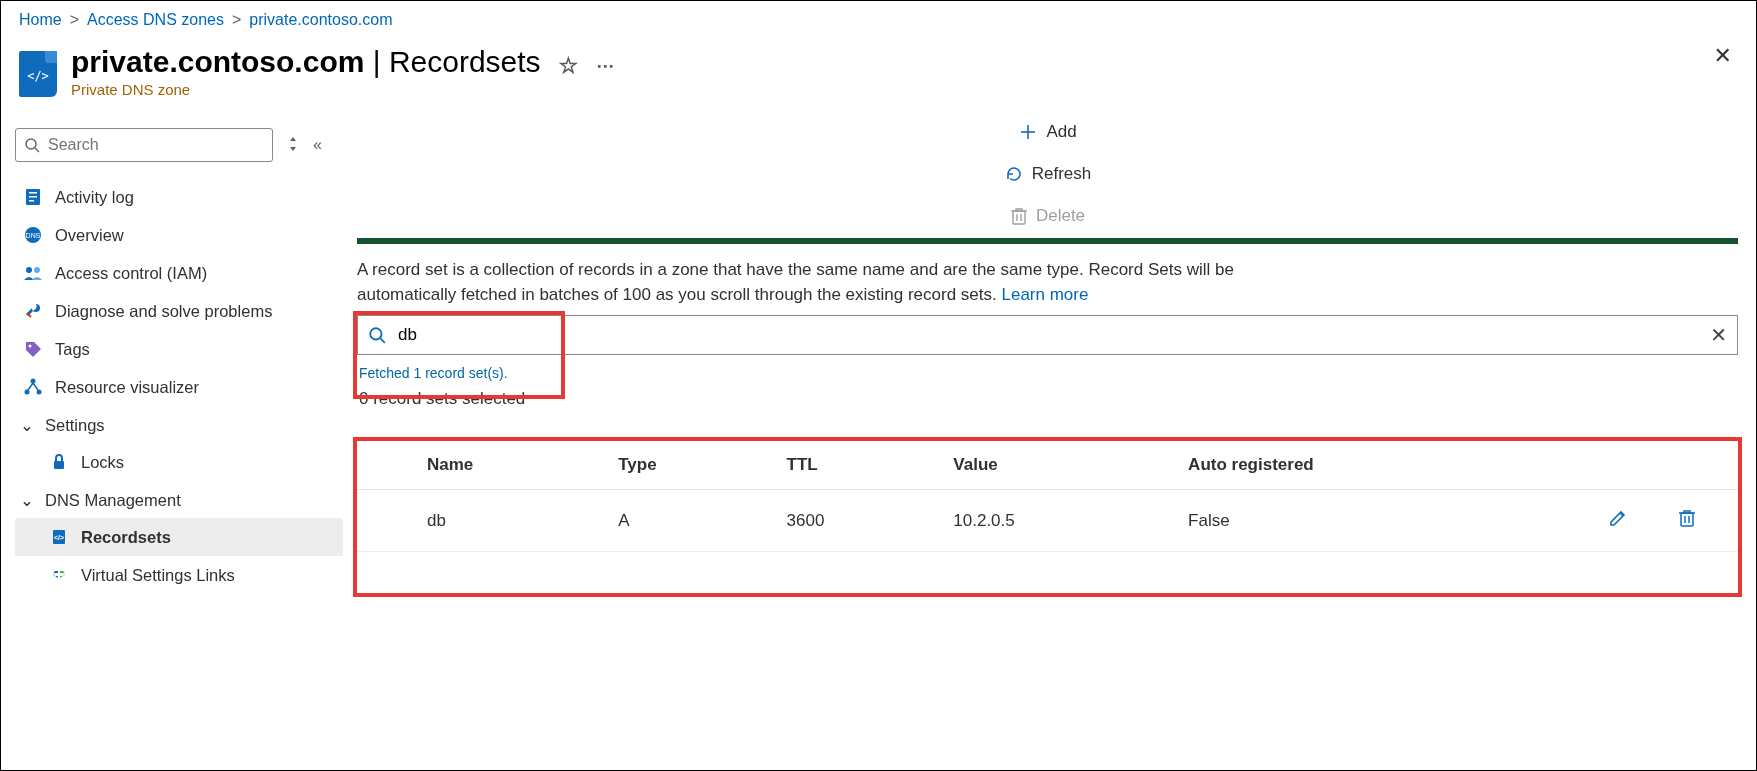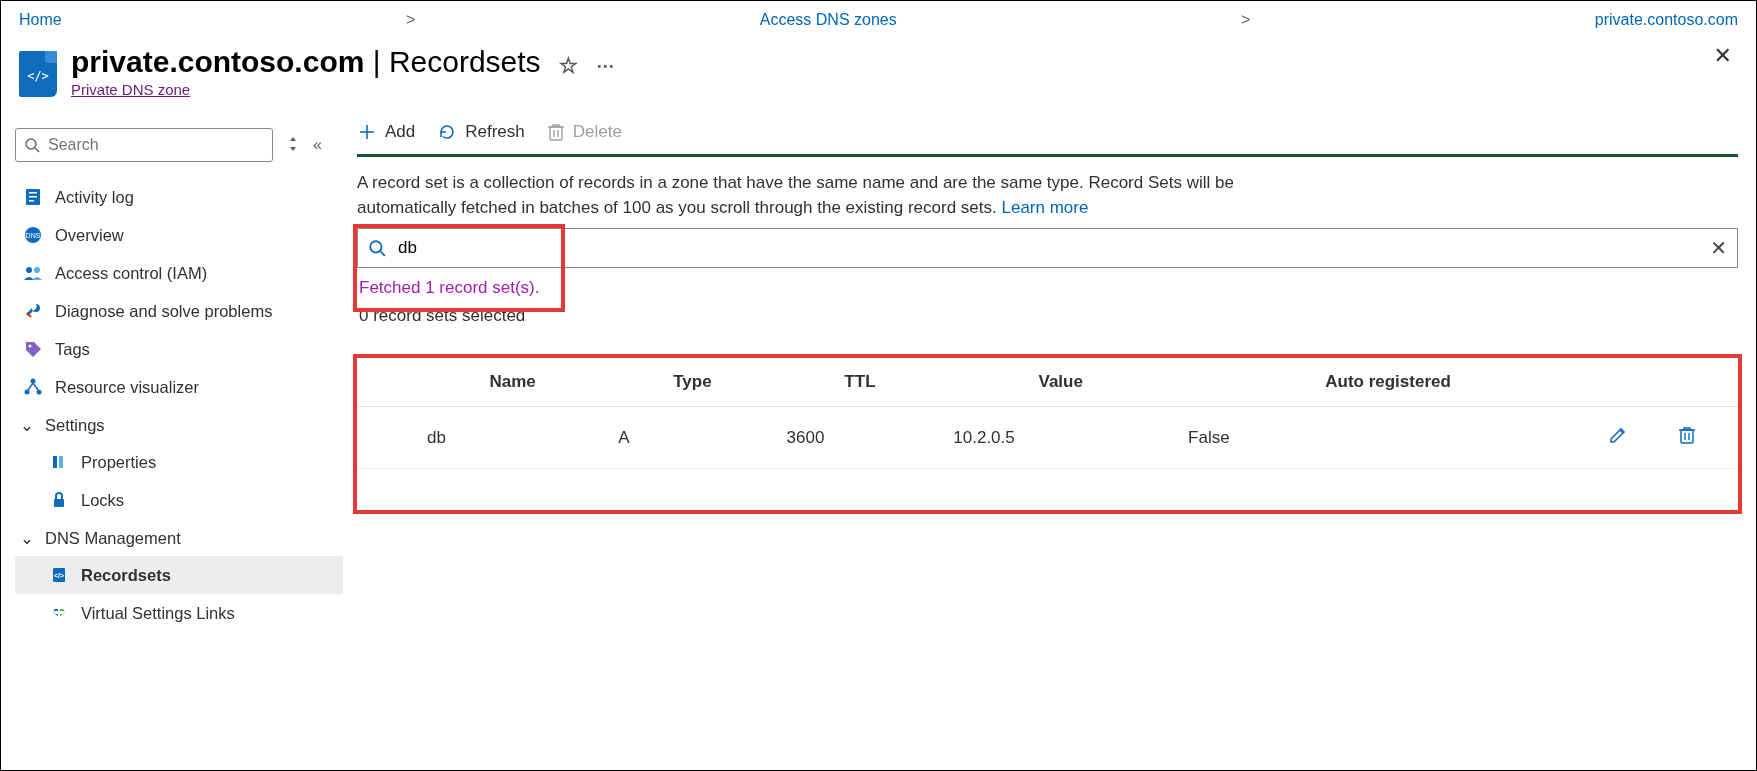--- a/index.html
+++ b/index.html
@@ -1,31 +1,31 @@
 <!DOCTYPE html>
 <html><head>
 <meta charset="utf-8">
 <style>
   * { box-sizing: border-box; margin: 0; padding: 0; }
   body { font-family: "Segoe UI", Tahoma, sans-serif; font-size: 14px; color: #323130; background: #fff; }
   .frame { border: 1px solid #000; width: 1757px; height: 771px; position: relative; overflow: hidden; }
 
   
-  .breadcrumb { display: flex; align-items: center; gap: 8px; padding: 10px 18px 4px; font-size: 16px; justify-content: space-between; }
+  .breadcrumb { display: flex; align-items: center; gap: 8px; padding: 10px 18px 4px; font-size: 16px; }
   .breadcrumb a { color: #0067b8; text-decoration: none; cursor: pointer; }
   .breadcrumb .sep { color: #605e5c; }
 
   
   .header { display: flex; align-items: flex-start; padding: 12px 18px 18px; gap: 14px; position: relative; }
   .resource-icon { width: 38px; height: 46px; background: #0f6cbd; border-radius: 2px 6px 6px 2px; position: relative; margin-top: 6px; }
   .resource-icon::before { content: ""; position: absolute; top: 0; right: 0; width: 12px; height: 12px; background: #3a8ad6; border-bottom-left-radius: 3px; }
   .resource-icon span { position: absolute; left: 50%; top: 55%; transform: translate(-50%,-50%); color: #fff; font-size: 12px; font-family: monospace; }
   .title-block .title { font-size: 30px; font-weight: 600; color: #000; display: flex; align-items: flex-end; gap: 14px; }
   .title-block .title .thin { font-weight: 400; }
-  .title-block .subtitle { font-size: 15px; color: #701a75; margin-top: 2px; text-decoration: underline; }
+  .title-block .subtitle { font-size: 15px; color: #a16207; margin-top: 2px; }
   .title-actions { display: flex; align-items: center; gap: 18px; margin-left: 4px; }
   .star { font-size: 22px; color: #5a5a5a; cursor: pointer; }
   .dots { font-size: 18px; color: #5a5a5a; cursor: pointer; letter-spacing: 2px; }
   .close-x { position: absolute; right: 24px; top: 10px; font-size: 22px; color: #333; cursor: pointer; font-weight: 300; }
 
   
   .body { display: flex; }
 
   
   .sidebar { width: 350px; padding: 12px 8px 0 14px; }
@@ -38,41 +38,41 @@
 
   .nav-item { display: flex; align-items: center; gap: 12px; padding: 9px 6px 9px 8px; font-size: 16.5px; color: #323130; cursor: pointer; border-radius: 2px; }
   .nav-item.selected { background: #ededed; font-weight: 600; }
   .nav-item .ic { width: 20px; height: 20px; display: inline-flex; align-items: center; justify-content: center; }
   .nav-group { display: flex; align-items: center; gap: 10px; padding: 10px 4px 8px 4px; font-size: 16.5px; cursor: pointer; }
   .nav-group .chev { width: 16px; text-align: center; }
   .nav-sub { padding-left: 34px; }
 
   
   .main { flex: 1; padding: 0 18px 0 6px; }
-  .toolbar { display: flex; align-items: center; gap: 22px; padding: 6px 0 12px; border-bottom: 3px solid #14532d; }
+  .toolbar { display: flex; align-items: center; gap: 22px; padding: 6px 0 12px; border-bottom: 6px solid #14532d; flex-direction: column; }
   .tbtn { display: flex; align-items: center; gap: 8px; font-size: 17px; color: #323130; cursor: pointer; }
   .tbtn.disabled { color: #a19f9d; cursor: default; }
   .tbtn svg { stroke: currentColor; }
 
   .desc { padding: 14px 0 8px; font-size: 17px; color: #323130; max-width: 980px; line-height: 1.45; }
   .desc a { color: #0067b8; text-decoration: none; cursor: pointer; }
 
   .filter-box { position: relative; }
   .filter-hl { position: absolute; border: 4px solid #e53935; pointer-events: none; }
   .filter-hl.one { left: -4px; top: -4px; width: 212px; height: 88px; }
   .filter-row { display: flex; align-items: center; border: 1px solid #8a8886; height: 40px; padding: 0 10px; gap: 12px; }
   .filter-row input { border: none; outline: none; font-size: 17px; flex: 1; }
   .filter-row .clear { font-size: 20px; color: #444; cursor: pointer; font-weight: 300; }
-  .status-line { font-size: 17px; color: #a21caf; padding: 10px 2px 2px; }
+  .status-line { font-size: 14px; color: #0369a1; padding: 10px 2px 2px; }
   .sel-line { font-size: 17px; color: #323130; padding: 6px 2px 2px; }
 
   .table-wrap { position: relative; margin-top: 30px; }
   .filter-hl.two { left: -4px; top: -4px; right: -4px; height: 160px; width: auto; }
   table { width: 100%; border-collapse: collapse; }
-  th { text-align: center; font-weight: 600; font-size: 17px; padding: 14px 10px; border-bottom: 1px solid #e6e6e6; }
+  th { text-align: left; font-weight: 600; font-size: 17px; padding: 14px 10px; border-bottom: 1px solid #e6e6e6; }
   td { font-size: 17px; padding: 18px 10px; border-bottom: 1px solid #eee; }
   th:first-child, td:first-child { width: 60px; }
   .row-act { color: #0f6cbd; cursor: pointer; }
 </style>
 </head>
 <body>
 <div class="frame">
 
 <nav class="breadcrumb">
   <a>Home</a>
@@ -179,29 +179,20 @@
               <line x1="9" y1="5" x2="4" y2="12" stroke="#0f6cbd" stroke-width="1.5"></line>
               <line x1="9" y1="5" x2="14" y2="12" stroke="#0f6cbd" stroke-width="1.5"></line>
             </svg>
           </span>
       <span>Resource visualizer</span>
     </div>
 
     <div class="nav-group">
       <span class="chev">⌄</span>
       <span>Settings</span>
-    </div>
-    <div class="nav-item nav-sub">
-      <span class="ic">
-            <svg width="16" height="16">
-              <rect x="2" y="2" width="4" height="12" fill="#0f6cbd"></rect>
-              <rect x="8" y="2" width="4" height="12" fill="#62aaef"></rect>
-            </svg>
-          </span>
-      <span>Properties</span>
     </div>
     <div class="nav-item nav-sub">
       <span class="ic">
             <svg width="14" height="16">
               <rect x="2" y="7" width="10" height="8" rx="1" fill="#0f6cbd"></rect>
               <path d="M4 7 V4 a3 3 0 0 1 6 0 V7" fill="none" stroke="#0f6cbd" stroke-width="2"></path>
             </svg>
           </span>
       <span>Locks</span>
     </div>

